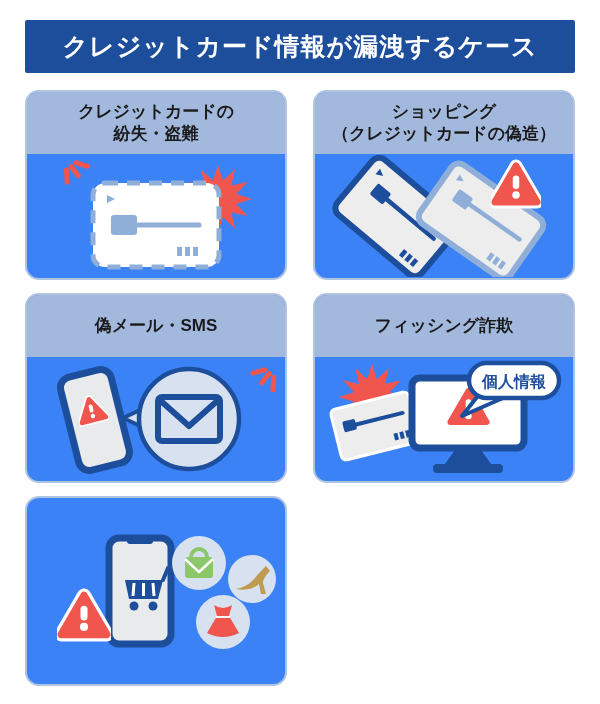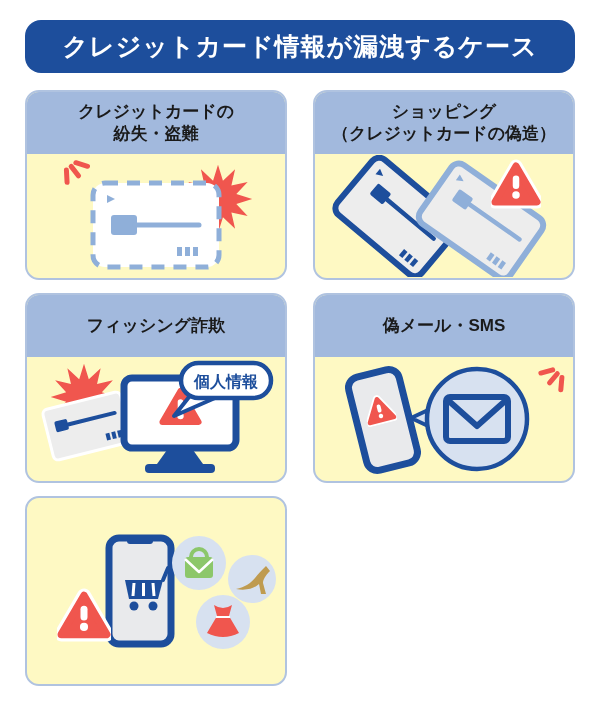--- a/index.html
+++ b/index.html
@@ -14,30 +14,30 @@
     --bag-green:#8cc76a;
     --heel-gold:#bf9b50;
     --dress-red:#f0564e;
     --header-text:#1a1a1a;
   }
   *{margin:0;padding:0;box-sizing:border-box;}
   body{background:#fff;font-family:"Liberation Sans","DejaVu Sans",sans-serif;}
   .page{width:600px;height:704px;background:#fff;position:relative;overflow:hidden;}
   .title-bar{
     margin:20px 25px 0;height:53px;background:var(--primary-blue);
-    border-radius:16px;display:flex;align-items:center;justify-content:center;
+    border-radius:2px;display:flex;align-items:center;justify-content:center;
   }
   .title-bar span{color:#fff;font-size:25px;font-weight:bold;letter-spacing:1px;}
   .grid{
     margin:17px 25px 0;display:grid;
     grid-template-columns:262px 262px;grid-auto-rows:190px;gap:13px 26px;
   }
   .panel{
     border:2px solid var(--panel-border);border-radius:14px;overflow:hidden;
-    background:#fef9c3;display:flex;flex-direction:column;
+    background:#3b82f6;display:flex;flex-direction:column;
   }
   .panel-header{
     height:62px;background:var(--header-blue);flex:0 0 62px;
     display:flex;align-items:center;justify-content:center;text-align:center;
     color:var(--header-text);font-weight:bold;font-size:17px;line-height:1.3;
     white-space:pre-line;
   }
   .panel-body{flex:1;display:flex;align-items:center;justify-content:center;position:relative;}
   .panel-body svg{display:block;}
   
@@ -119,20 +119,45 @@
             <rect class="f-lblue" x="26" y="20" width="4.5" height="8"></rect>
             <rect class="f-lblue" x="33" y="20" width="4.5" height="8"></rect>
             <rect class="f-lblue" x="40" y="20" width="4.5" height="8"></rect>
           </g>
           <use href="#warn" x="172" y="4" width="50" height="50"></use>
         </svg>
       </div>
     </div>
 
     <div class="panel">
+      <div class="panel-header">偽メール・SMS</div>
+      <div class="panel-body">
+        <svg width="250" height="122" viewBox="0 0 250 122">
+          <g transform="translate(64,62) rotate(-14)">
+            <rect class="f-gray s-navy" x="-26" y="-48" width="52" height="96" rx="11" stroke-width="7"></rect>
+            <use href="#warn" x="-16" y="-26" width="30" height="30"></use>
+          </g>
+          <g>
+            <polygon class="f-pale s-navy" points="92,60 122,46 122,74" stroke-width="4" stroke-linejoin="round"></polygon>
+            <circle class="f-pale s-navy" cx="158" cy="61" r="50" stroke-width="4.5"></circle>
+            <g>
+              <rect class="f-none s-navy" x="127" y="39" width="62" height="44" rx="4" stroke-width="6"></rect>
+              <polyline class="f-none s-navy" points="131,44 158,68 185,44" stroke-width="6" stroke-linejoin="round" stroke-linecap="round"></polyline>
+            </g>
+          </g>
+          <g class="marks" transform="translate(228,28) rotate(-140)">
+            <line x1="0" y1="4" x2="0" y2="16"></line>
+            <line x1="-13" y1="6" x2="-6" y2="16"></line>
+            <line x1="13" y1="6" x2="6" y2="16"></line>
+          </g>
+        </svg>
+      </div>
+    </div>
+
+    <div class="panel">
       <div class="panel-header">フィッシング詐欺</div>
       <div class="panel-body">
         <svg width="250" height="122" viewBox="0 0 250 122">
           <use href="#burst" x="16" y="2" width="74" height="74"></use>
           <g transform="translate(56,68) rotate(-14)">
             <rect class="f-card s-white" x="-40" y="-26" width="80" height="52" rx="5" stroke-width="3"></rect>
             <rect class="f-navy" x="-31" y="-12" width="13" height="11" rx="2"></rect>
             <line class="s-navy" x1="-18" y1="-6" x2="30" y2="-6" stroke-width="4" stroke-linecap="round"></line>
             <rect class="f-navy" x="16" y="12" width="4" height="7"></rect>
             <rect class="f-navy" x="22" y="12" width="4" height="7"></rect>
@@ -141,45 +166,20 @@
           <g>
             <rect class="f-white s-navy" x="93" y="20" width="112" height="70" rx="8" stroke-width="7"></rect>
             <use href="#warn" x="128" y="27" width="43" height="43"></use>
             <polygon class="f-navy" points="136,92 162,92 172,106 126,106"></polygon>
             <rect class="f-navy" x="114" y="106" width="70" height="9" rx="4"></rect>
           </g>
           <g>
             <polygon class="f-white s-navy" points="162,34 143,58 184,40" stroke-width="4" stroke-linejoin="round"></polygon>
             <rect class="f-white s-navy" x="150" y="5" width="90" height="35" rx="17.5" stroke-width="4.5"></rect>
             <text class="bubble-text" x="195" y="28.5" text-anchor="middle">個人情報</text>
-          </g>
-        </svg>
-      </div>
-    </div>
-
-    <div class="panel">
-      <div class="panel-header">偽メール・SMS</div>
-      <div class="panel-body">
-        <svg width="250" height="122" viewBox="0 0 250 122">
-          <g transform="translate(64,62) rotate(-14)">
-            <rect class="f-gray s-navy" x="-26" y="-48" width="52" height="96" rx="11" stroke-width="7"></rect>
-            <use href="#warn" x="-16" y="-26" width="30" height="30"></use>
-          </g>
-          <g>
-            <polygon class="f-pale s-navy" points="92,60 122,46 122,74" stroke-width="4" stroke-linejoin="round"></polygon>
-            <circle class="f-pale s-navy" cx="158" cy="61" r="50" stroke-width="4.5"></circle>
-            <g>
-              <rect class="f-none s-navy" x="127" y="39" width="62" height="44" rx="4" stroke-width="6"></rect>
-              <polyline class="f-none s-navy" points="131,44 158,68 185,44" stroke-width="6" stroke-linejoin="round" stroke-linecap="round"></polyline>
-            </g>
-          </g>
-          <g class="marks" transform="translate(228,28) rotate(-140)">
-            <line x1="0" y1="4" x2="0" y2="16"></line>
-            <line x1="-13" y1="6" x2="-6" y2="16"></line>
-            <line x1="13" y1="6" x2="6" y2="16"></line>
           </g>
         </svg>
       </div>
     </div>
 
 
     <div class="panel">
       <div class="panel-body">
         <svg width="250" height="122" viewBox="0 0 250 122">
           <g>

